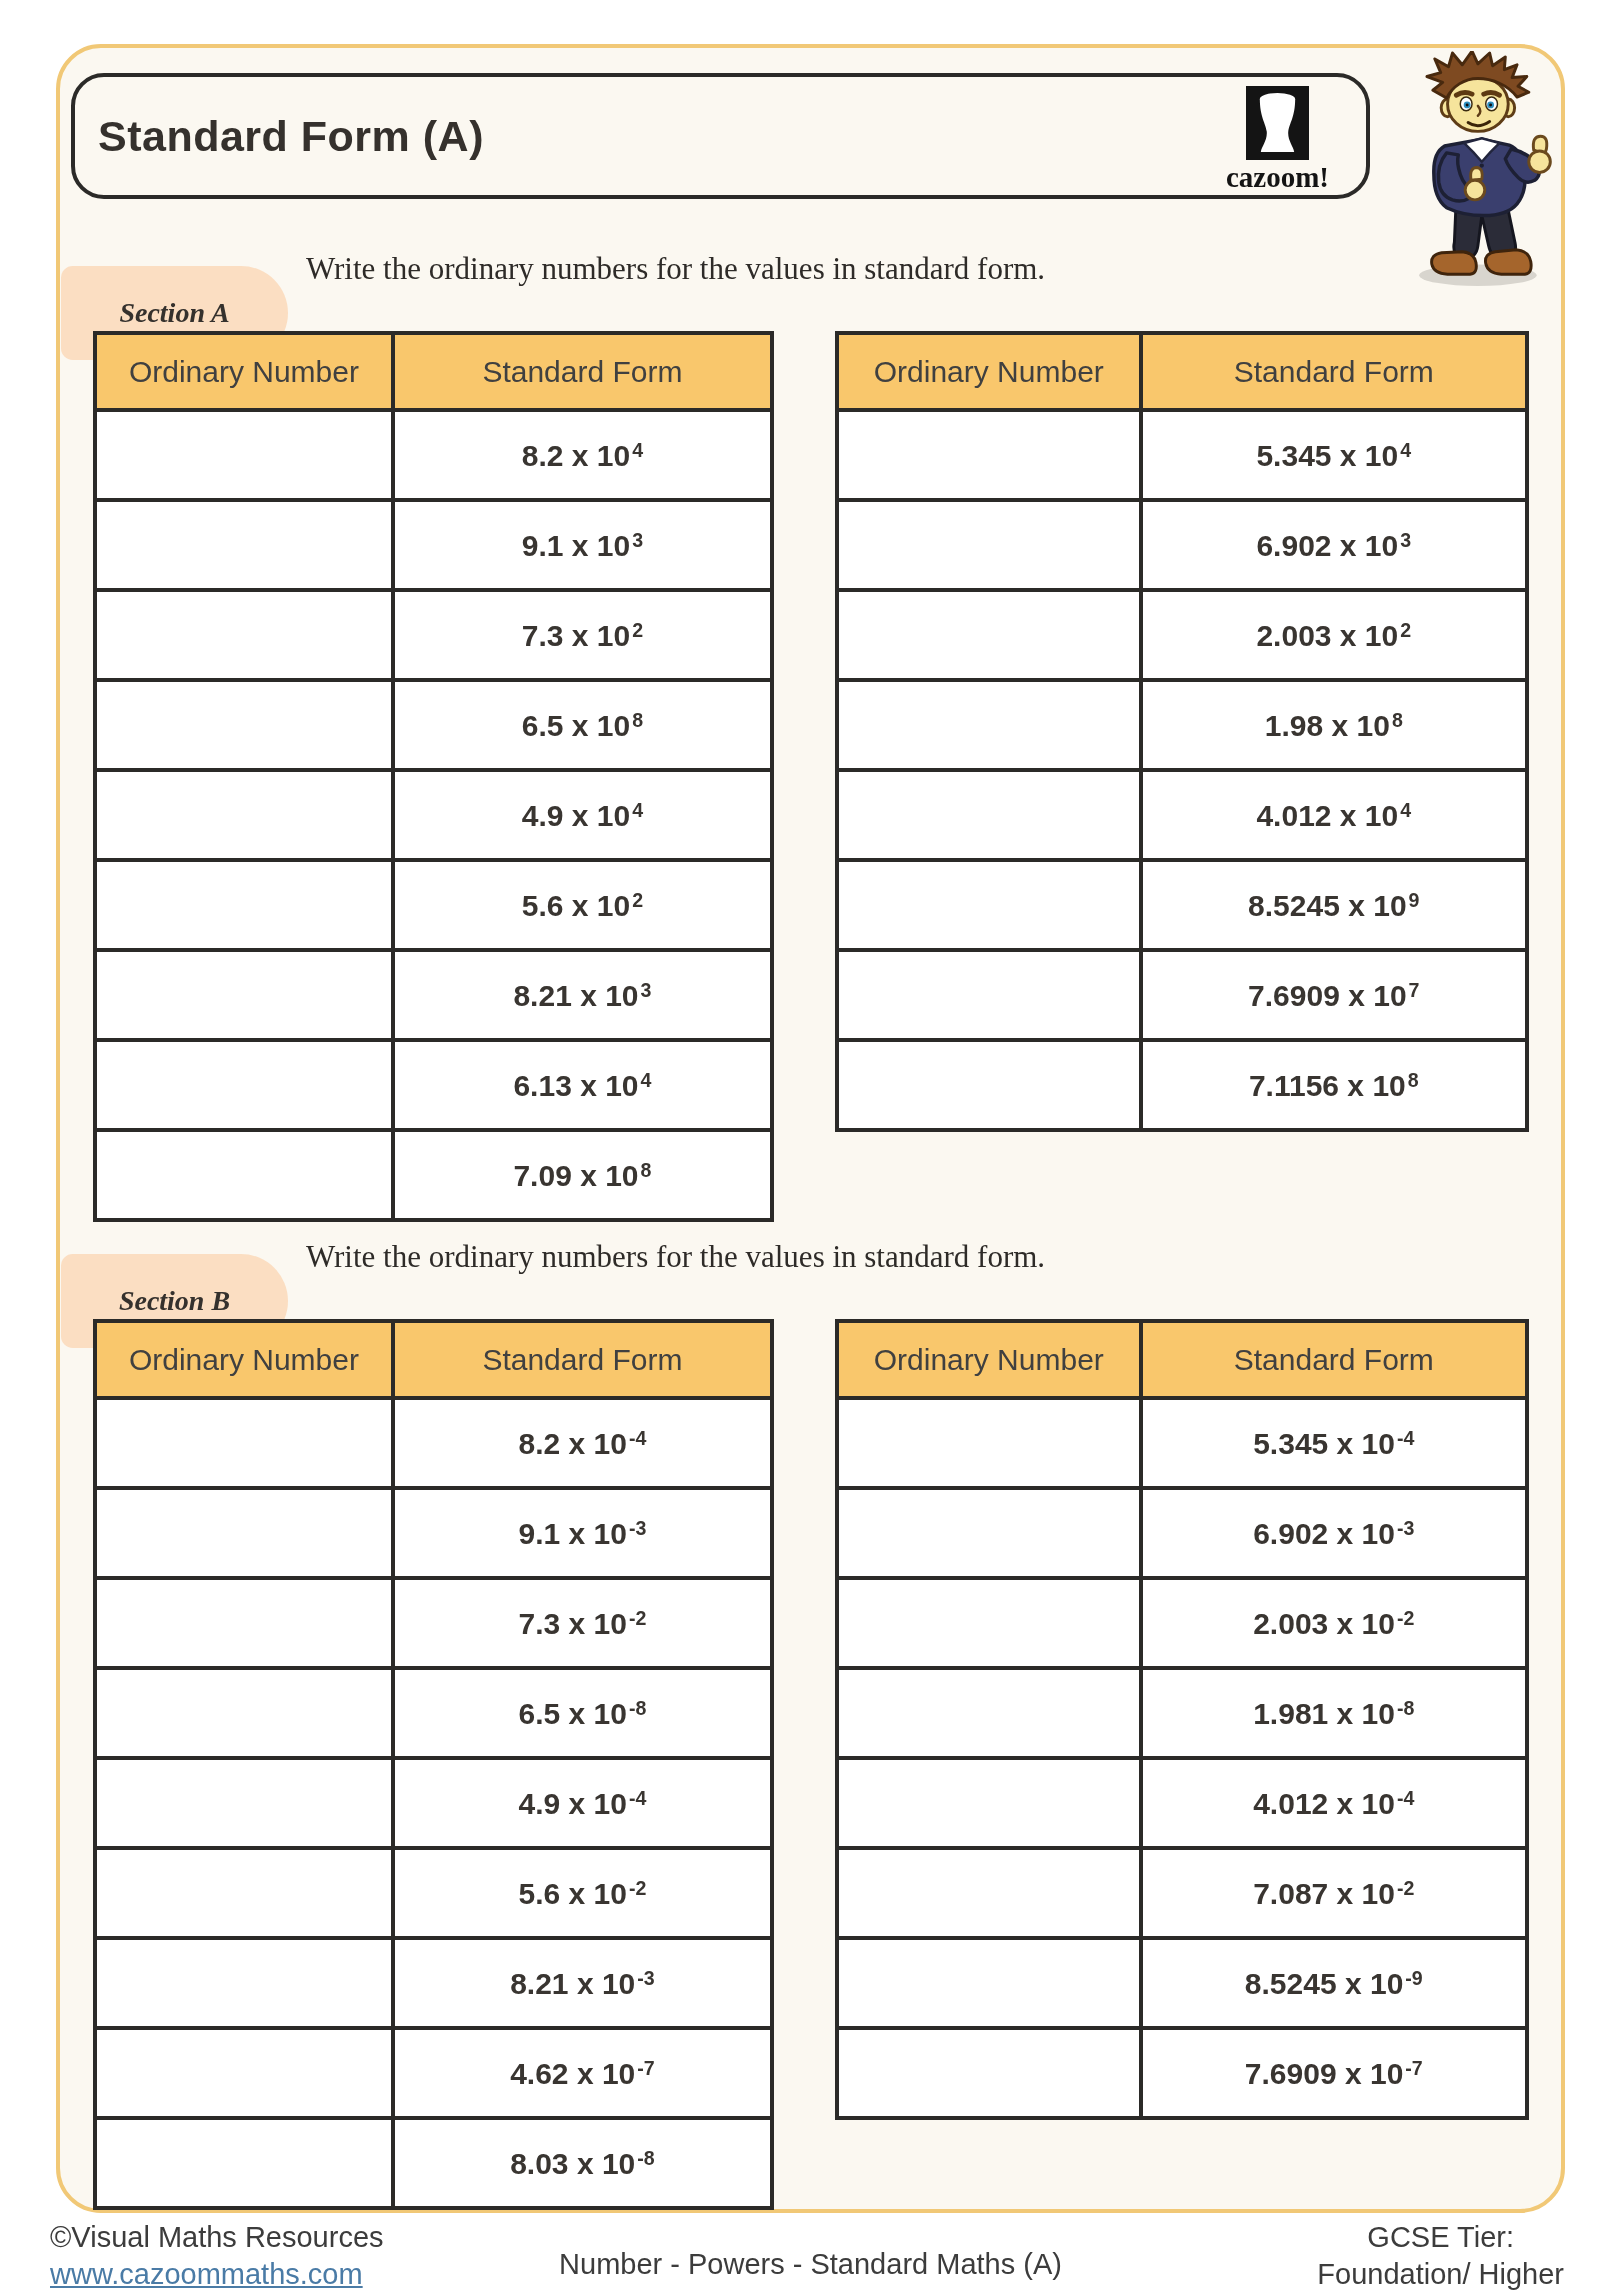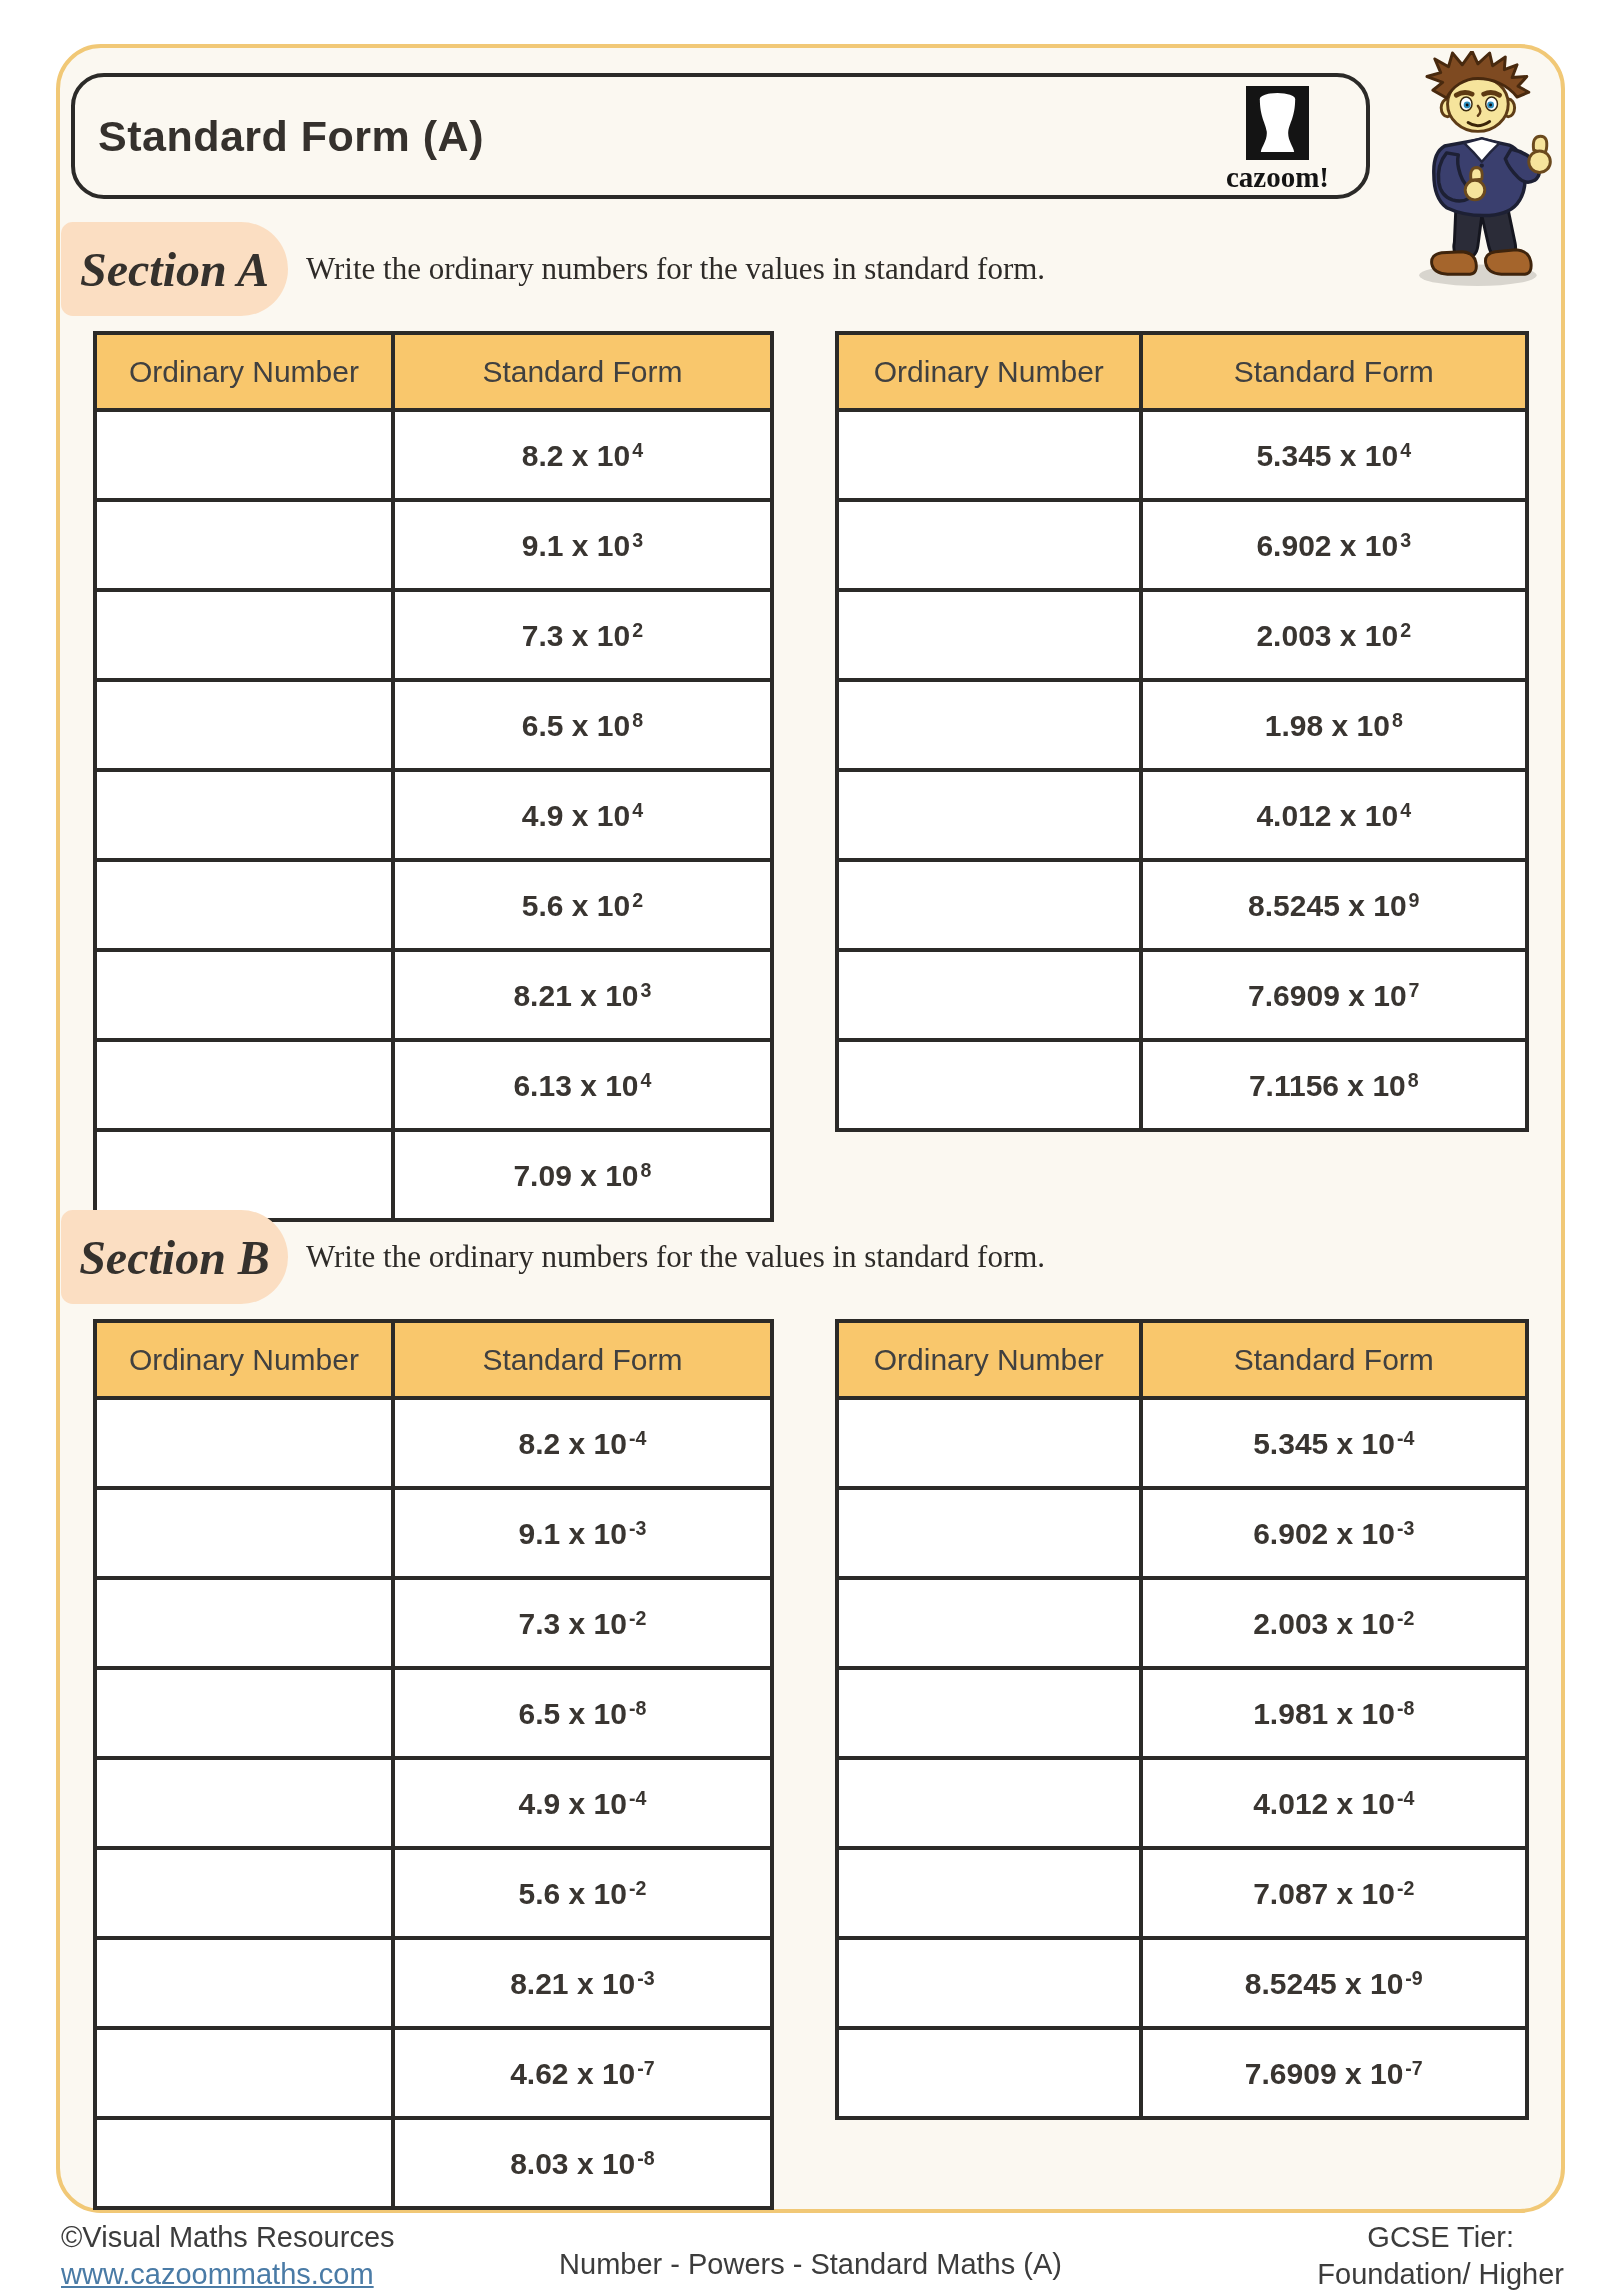--- a/index.html
+++ b/index.html
@@ -32,21 +32,21 @@
     font-family:"Liberation Serif", serif; font-weight:bold; font-size:29px;
     color:#141414; margin-top:1px; letter-spacing:0px;
   }
   .mascot { position:absolute; left:1380px; top:51px; }
   .section-label {
     position:absolute; left:61px; width:227px; height:94px;
     background:var(--section-label-fill,#FBDEC2);
     border-radius:11.8px 47px 47px 11.8px;
     display:flex; align-items:center; justify-content:center;
     font-family:"Liberation Serif", serif; font-style:italic; font-weight:bold;
-    font-size:48px; color:#35312D;
+    font-size:28px; color:#35312D;margin-top:44px;
   }
   .label-a { top:222px; }
   .label-b { top:1210px; }
   .instruction {
     position:absolute; left:306px; width:1078px;
     font-family:"Liberation Serif", serif; 
     font-size:31px; color:#2E2B28;
   }
   .instr-a { top:251px; }
   .instr-b { top:1239px; }
@@ -69,21 +69,21 @@
     height:86px; border:4.9px solid var(--table-border,#2B2A28); padding:0;
   }
   .standard-cell {
     text-align:center; font-weight:bold; font-size:30px; color:#393531;
     white-space:nowrap;
   }
   .standard-cell sup {
     font-size:19.6px; font-weight:bold; margin-left:2px; position:relative; top:2px;
   }
   .footer-left {
-    position:absolute; left:61px; top:2219px; font-size:29px;
+    position:absolute; left:50px; top:2219px; font-size:29px;
     color:var(--footer-text,#3C3C3C); line-height:37px;
   }
   .footer-link {
     color:var(--link-color,#4A7BA6); text-decoration:underline; cursor:pointer;
   }
   .footer-center {
     position:absolute; left:0; top:2248px; width:1621px; text-align:center;
     font-size:29px; color:var(--footer-text,#3C3C3C);
   }
   .footer-right {

